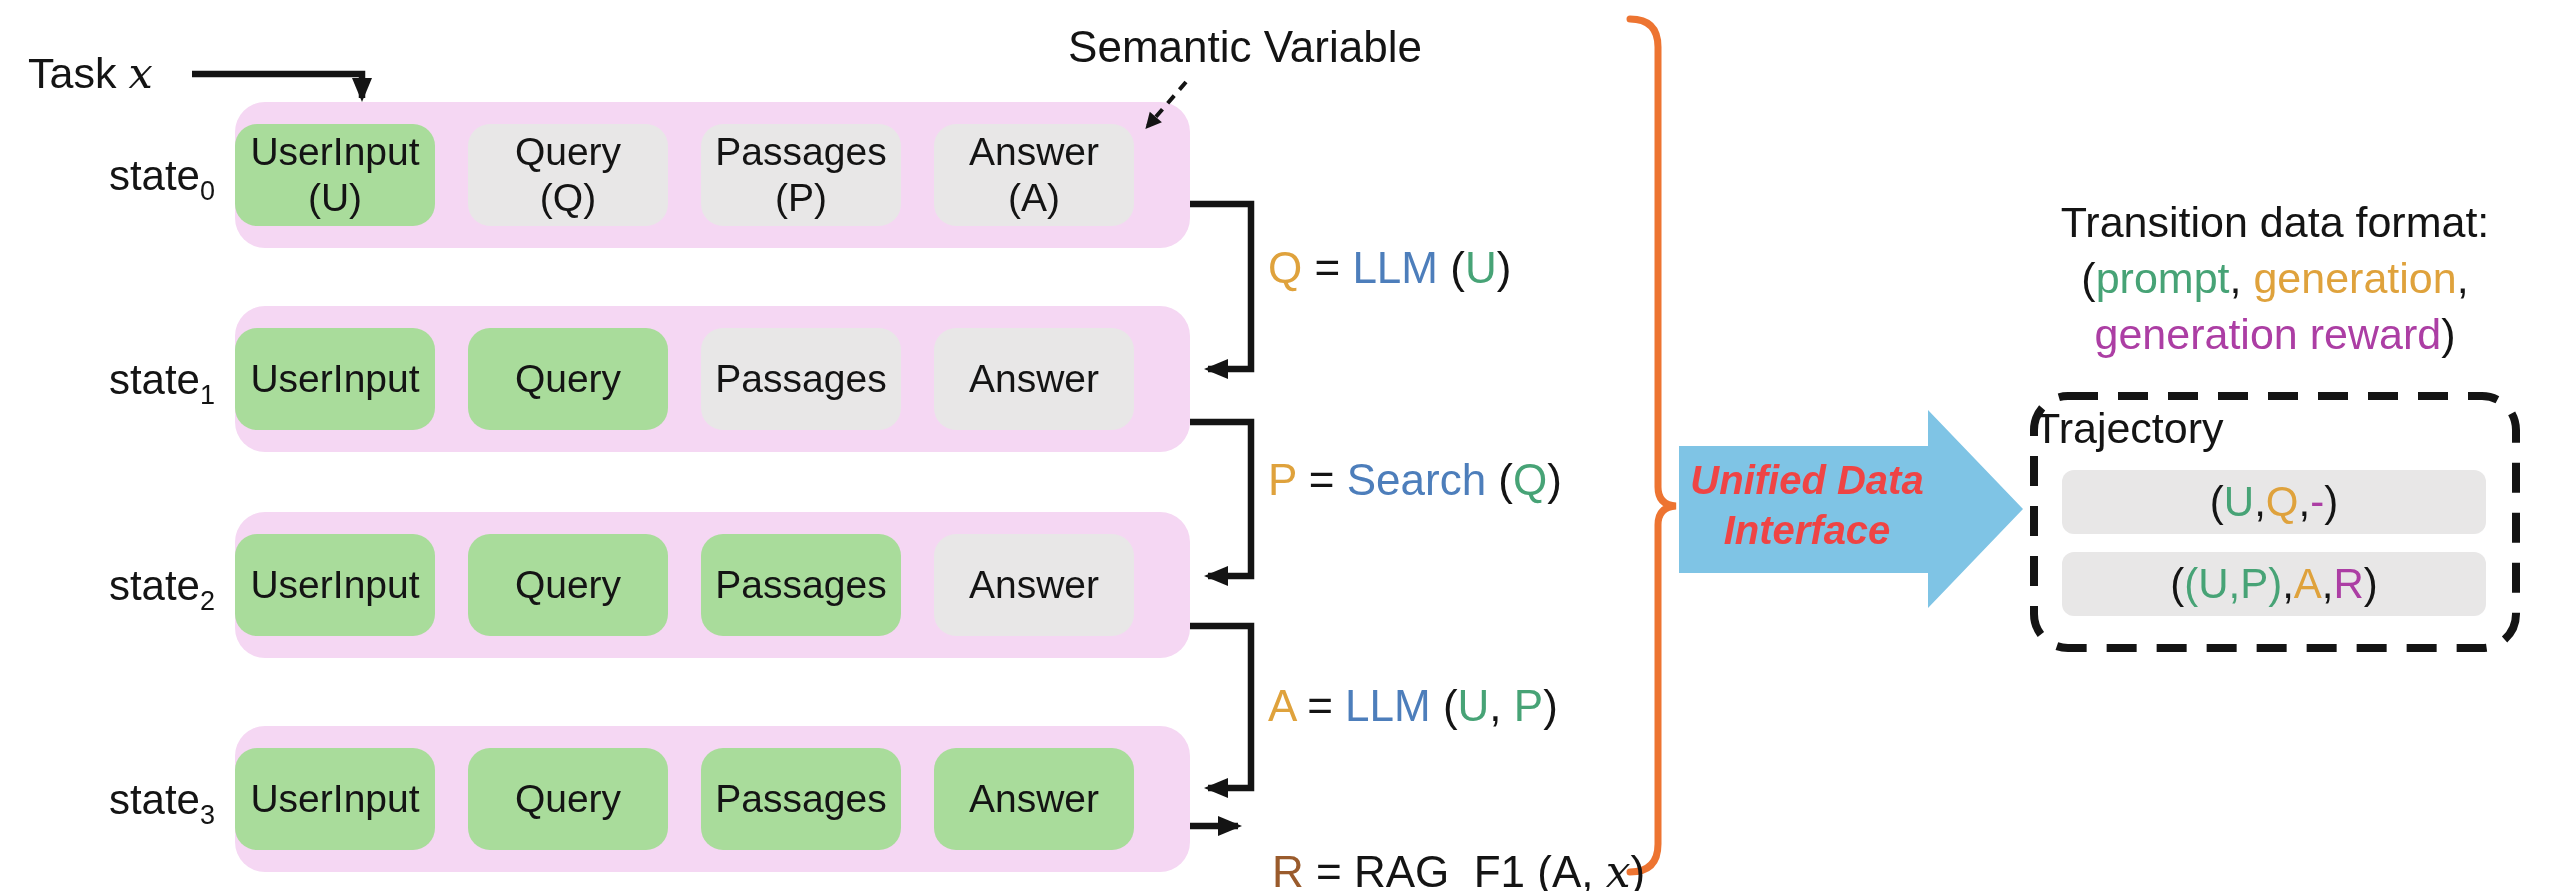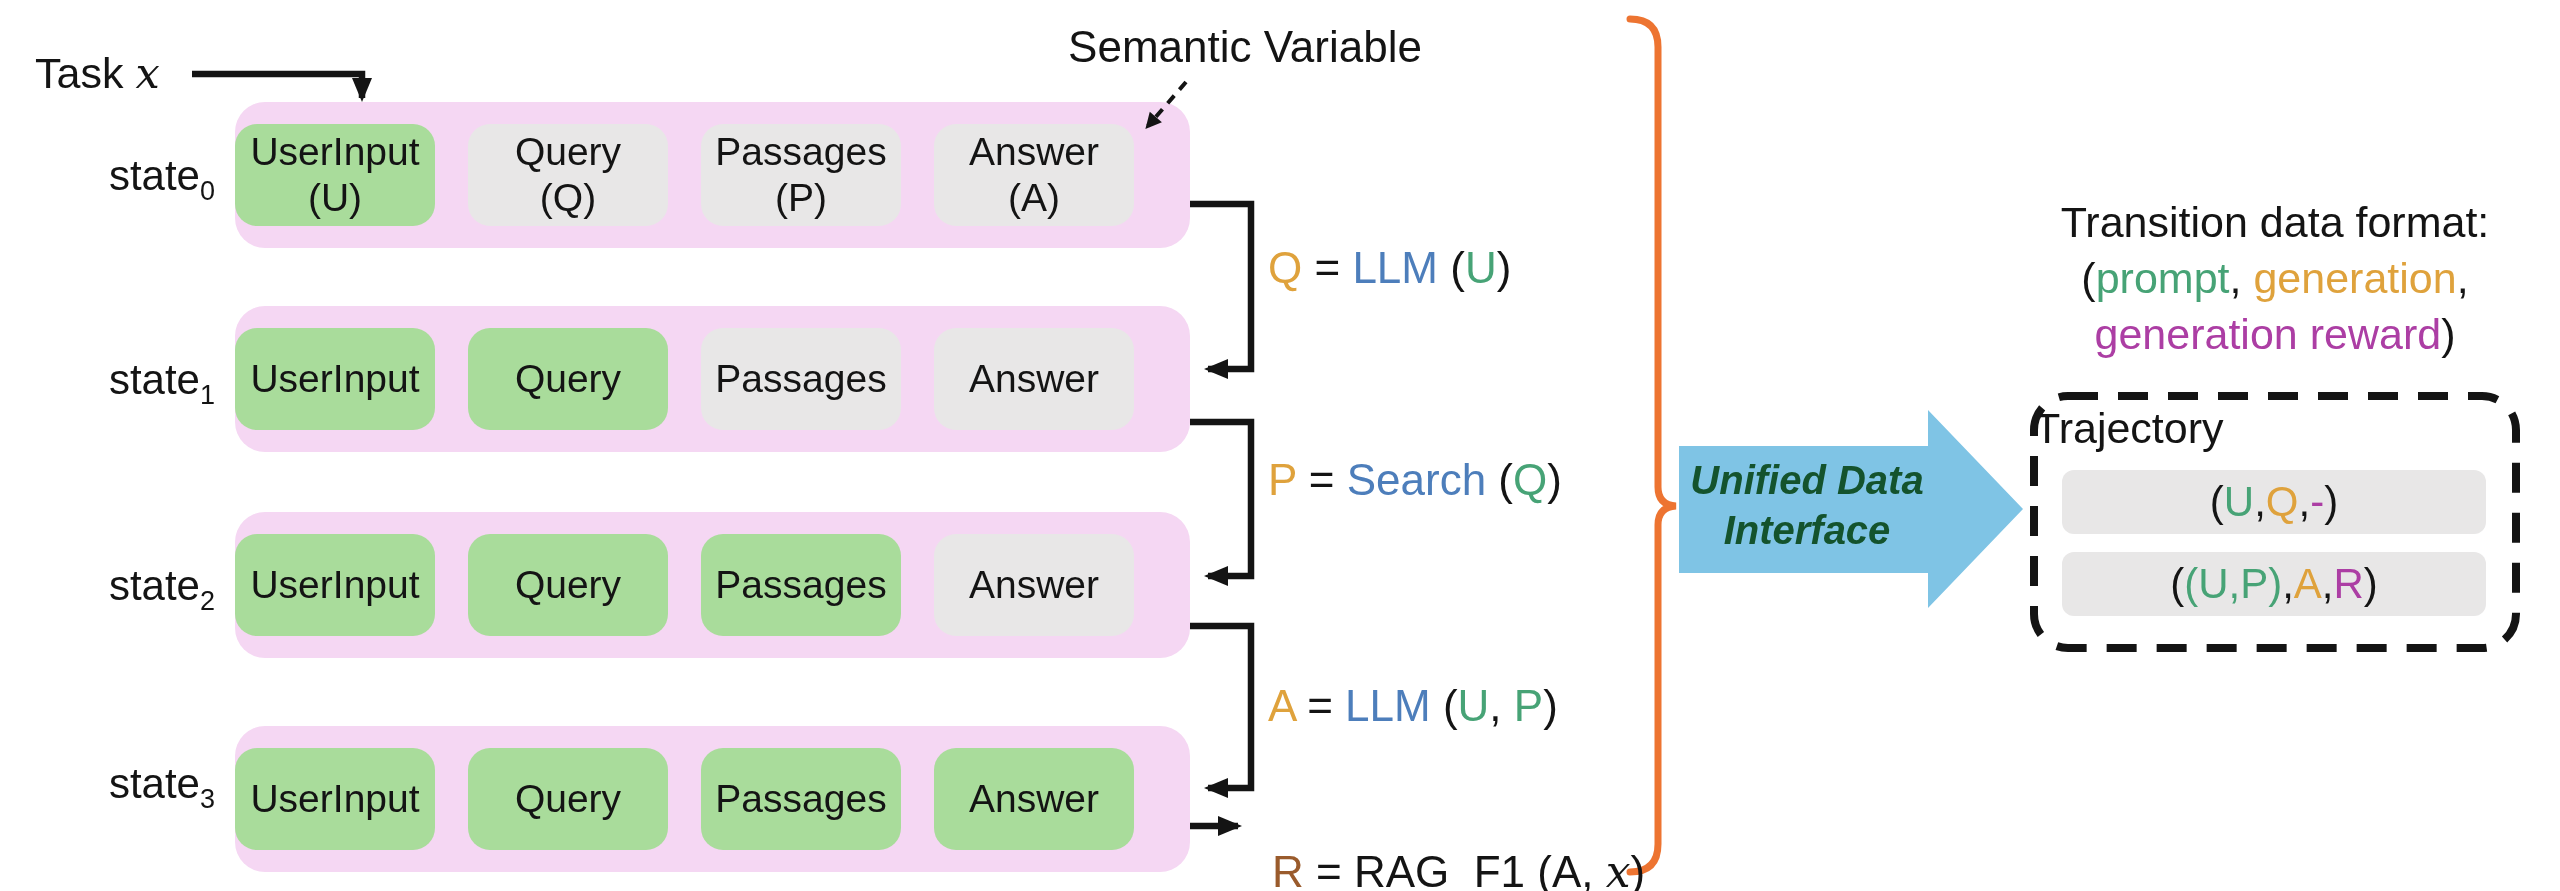--- a/index.html
+++ b/index.html
@@ -17,40 +17,40 @@
   .row-0{top:102px;} .row-1{top:306px;} .row-2{top:512px;} .row-3{top:726px;}
   .var-box{width:200px; height:102px; border-radius:22px; background:var(--empty_gray);
     display:flex; flex-direction:column; align-items:center; justify-content:center;
     font-size:39px; line-height:46px; color:var(--ink); text-align:center; flex:0 0 auto;}
   .var-box[data-filled="true"]{background:var(--filled_green);}
   .box-line2:empty{display:none;}
 
   .state-label{position:absolute; left:20px; width:195px; text-align:right;
     font-size:42px; color:var(--ink); z-index:1; white-space:nowrap;}
   .state-label sub{font-size:27px; line-height:0; vertical-align:-10px;}
-  .lbl-0{top:152px;} .lbl-1{top:356px;} .lbl-2{top:562px;} .lbl-3{top:760px;}
+  .lbl-0{top:152px;} .lbl-1{top:356px;} .lbl-2{top:562px;} .lbl-3{top:776px;}
 
   
-  .task-label{position:absolute; left:35px; top:48px; font-size:43px; z-index:3; white-space:nowrap;}
+  .task-label{position:absolute; left:28px; top:48px; font-size:43px; z-index:3; white-space:nowrap;}
   .semantic-label{position:absolute; left:1040px; top:22px; width:410px; text-align:center;
     font-size:44px; z-index:3; white-space:nowrap;}
 
   
   .transition-label{position:absolute; left:1268px; font-size:44px; z-index:3; white-space:nowrap;}
   .tr-0{top:243px;} .tr-1{top:455px;} .tr-2{top:665px;margin-top:16px;} .tr-3{top:802px; left:1272px;margin-top:44px;}
 
   
   .c-ink{color:var(--ink);} .c-orange{color:var(--orange);} .c-blue{color:var(--blue);}
   .c-green{color:var(--green);} .c-magenta{color:var(--magenta);} .c-brown{color:var(--brown);}
   .c-ink-italic{color:var(--ink); font-style:italic; font-family:"DejaVu Serif", serif;}
 
   
   .unified-text{position:absolute; left:1662px; top:455px; width:290px; z-index:3;
     text-align:center; font-size:40px; line-height:50px; font-weight:bold; font-style:italic;
-    color:#14532d;}
+    color:#ef4444;}
 
   
   .format-heading{position:absolute; left:2025px; top:194px; width:500px; z-index:3;
     text-align:center; font-size:43px; line-height:56px; white-space:nowrap;}
   .trajectory-title{position:absolute; left:2034px; top:404px; width:482px; z-index:3;
     text-align:left; font-size:43px;}
   .traj-row{position:absolute; left:2062px; width:424px; height:64px; z-index:3;
     background:var(--empty_gray); border-radius:12px; display:flex; align-items:center;
     justify-content:center; font-size:42px;}
   .traj-row-0{top:470px;} .traj-row-1{top:552px;}

